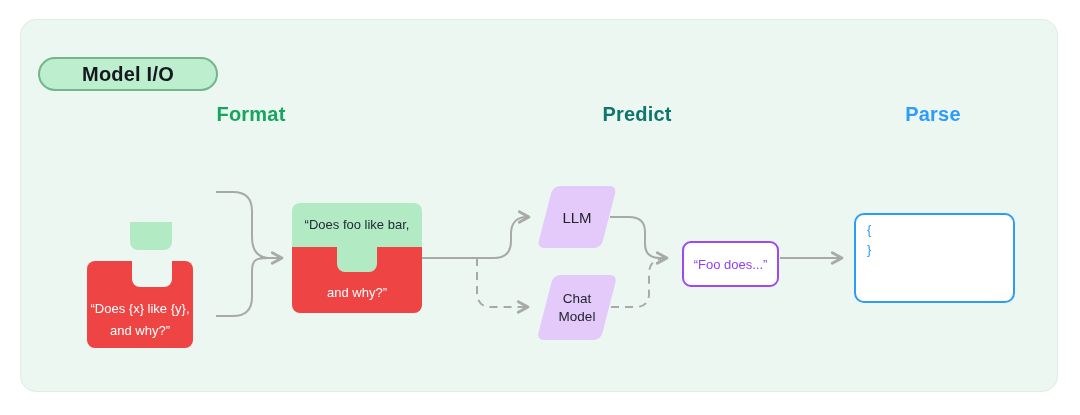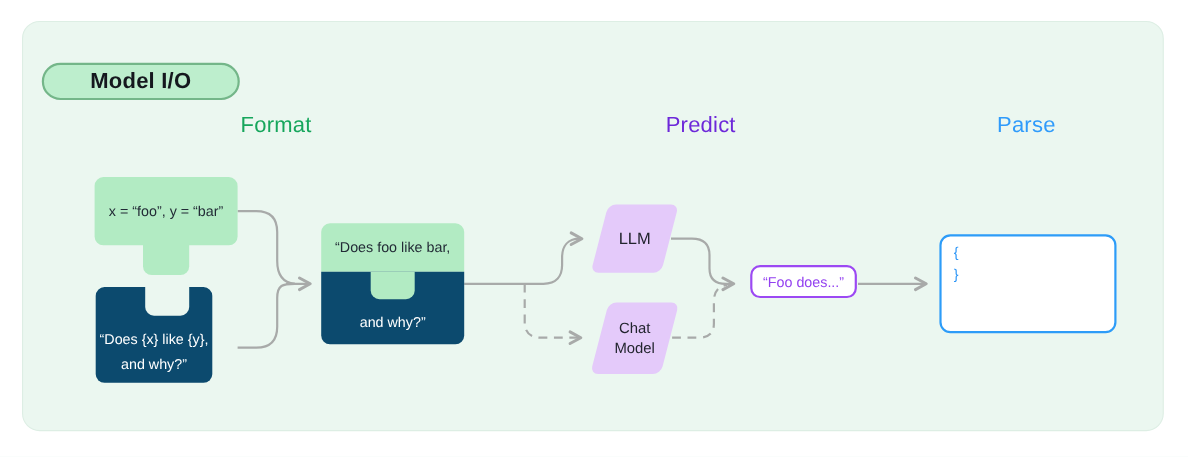--- a/index.html
+++ b/index.html
@@ -13,29 +13,29 @@
     background:#ebf7f0;border:1px solid #ddeee4;border-radius:16px;box-sizing:border-box;
   }
   .badge{
     position:absolute;left:38px;top:41px;width:180px;height:34px;
     background:#bdeecd;border:2px solid #74b689;border-radius:18px;box-sizing:border-box;
     display:flex;align-items:center;justify-content:center;
     font-size:20px;font-weight:700;color:#15181e;letter-spacing:.2px;margin-top:16px;
   }
   .heading{
     position:absolute;top:103px;transform:translateX(-50%);
-    font-size:20px;font-weight:400;letter-spacing:.2px;white-space:nowrap;
+    font-size:20px;font-weight:700;letter-spacing:.2px;white-space:nowrap;
   }
   .h-format{left:251px;color:#16a65c;}
-  .h-predict{left:637px;color:#6d28d9;}
+  .h-predict{left:637px;color:#0f766e;}
   .h-parse{left:933px;color:#2f9bfb;}
 
   .piece{position:absolute;box-sizing:border-box;}
   .lg{background:#b2ebc3;color:#222b36;}
-  .dg{background:#0c4a6e;color:#ffffff;}
+  .dg{background:#ef4444;color:#ffffff;}
   .piece-text{
     position:absolute;left:0;right:0;text-align:center;
     font-size:13px;line-height:22px;white-space:nowrap;
   }
 
   
   .pieceA{left:86px;top:161px;width:130px;height:62px;border-radius:8px;}
   .pieceA-tab{left:130px;top:222px;width:42px;height:28px;border-radius:0 0 8px 8px;}
   
   .pieceB{left:87px;top:261px;width:106px;height:87px;border-radius:8px;}
@@ -58,21 +58,21 @@
     display:flex;flex-direction:column;align-items:center;justify-content:center;
     color:#22242e;text-align:center;
   }
   .para-llm .para-inner{font-size:15px;}
   .para-chat .para-inner{font-size:13.5px;line-height:18px;}
 
   .out-box{
     position:absolute;background:#ffffff;box-sizing:border-box;
   }
   .foo-box{
-    left:682px;top:241px;width:97px;height:30px;
+    left:682px;top:241px;width:97px;height:46px;
     border:2.5px solid #9c49f3;border-radius:9px;
     display:flex;align-items:center;justify-content:center;
     font-size:13px;color:#9340f0;white-space:nowrap;
   }
   .parse-box{
     left:854px;top:213px;width:161px;height:90px;
     border:2.5px solid #2d9cf8;border-radius:10px;
     padding:5px 11px;font-size:13px;line-height:19.5px;color:#2e96f6;
   }
   .parse-box .indent{padding-left:10px;}
@@ -103,23 +103,20 @@
   </svg>
 
   <div class="badge">
     <span>Model I/O</span>
   </div>
 
   <div class="heading h-format">Format</div>
   <div class="heading h-predict">Predict</div>
   <div class="heading h-parse">Parse</div>
 
-  <div class="piece lg pieceA">
-    <div class="piece-text" style="top:20px;">x = “foo”, y = “bar”</div>
-  </div>
   <div class="piece lg pieceA-tab"></div>
 
   <div class="piece dg pieceB">
     <div class="piece-text" style="top:37px;">“Does {x} like {y},</div>
     <div class="piece-text" style="top:59px;">and why?”</div>
   </div>
   <div class="piece pieceB-notch"></div>
 
   <div class="piece lg pieceC-top">
     <div class="piece-text" style="top:11px;">“Does foo like bar,</div>

